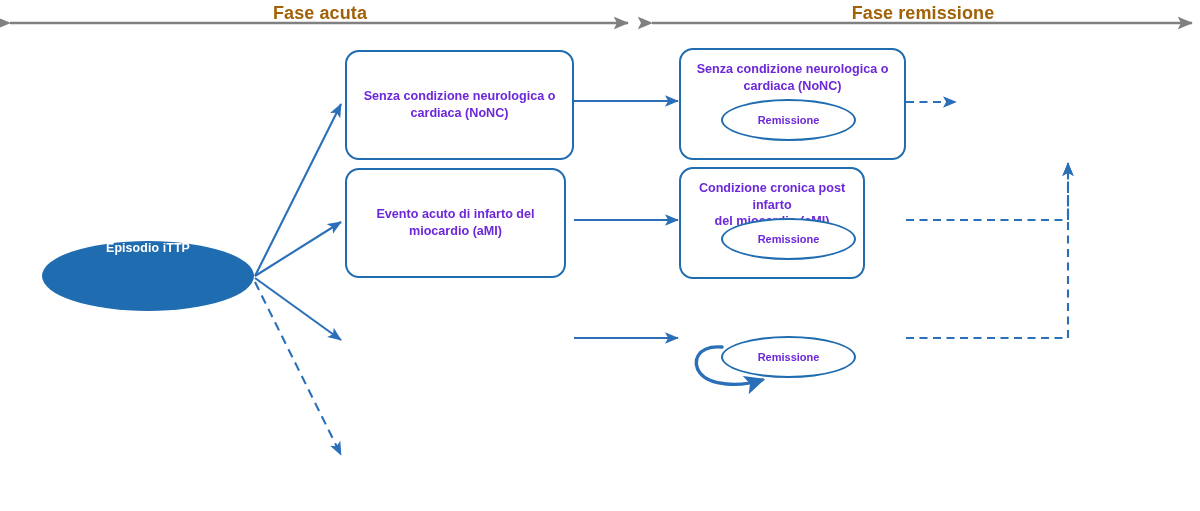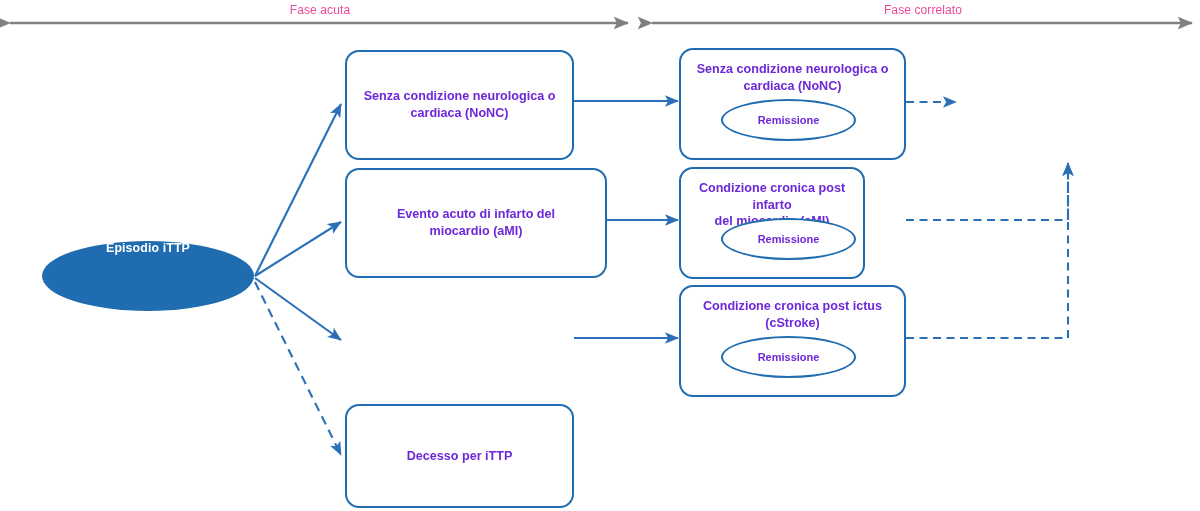--- a/index.html
+++ b/index.html
@@ -20,23 +20,23 @@
     position: absolute;
     left: 0;
     top: 0;
     width: 1200px;
     height: 511px;
     pointer-events: none;
   }
   .phase-label {
     position: absolute;
     text-align: center;
-    font-size: 12px;
-    font-weight: normal;
-    color: #ec4899;
+    font-size: 18px;
+    font-weight: bold;
+    color: #a16207;
     letter-spacing: .1px;
     white-space: nowrap;
   }
   .node-box {
     position: absolute;
     box-sizing: border-box;
     border: 2.6px solid #1f6cb0;
     border-radius: 14px;
     background: #ffffff;
     display: flex;
@@ -90,21 +90,21 @@
     letter-spacing: .1px;
   }
 </style>
 </head>
 <body>
 
 <div id="stage">
 
   <div class="phase-label" style="left:250px; top:3px; width:140px;">Fase acuta</div>
 
-  <div class="phase-label" style="left:848px; top:3px; width:150px;">Fase correlato</div>
+  <div class="phase-label" style="left:848px; top:3px; width:150px;">Fase remissione</div>
 
   <svg id="edges" viewBox="0 0 1200 511">
     <defs>
       <marker id="arrowBlue" markerWidth="7" markerHeight="7" refX="6.2" refY="3" orient="auto" markerUnits="strokeWidth">
         <path d="M0,0.3 L6.6,3 L0,5.7 L1.5,3 Z" fill="#2a6fb8"></path>
       </marker>
       <marker id="arrowGray" markerWidth="6.5" markerHeight="6.5" refX="6" refY="3" orient="auto" markerUnits="strokeWidth">
         <path d="M0,0.3 L6.4,3 L0,5.7 L1.4,3 Z" fill="#808080"></path>
       </marker>
       <marker id="arrowLoop" markerWidth="6" markerHeight="6" refX="5" refY="3" orient="auto" markerUnits="strokeWidth">
@@ -165,48 +165,41 @@
 
   <div class="start-ellipse" style="left:42px; top:241px; width:212px; height:70px;">
     <span class="start-label">Episodio iTTP</span>
   </div>
 
   <div class="node-box" style="left:345px; top:50px; width:229px; height:110px;">
     <span class="node-label">Senza condizione neurologica o
 cardiaca (NoNC)</span>
   </div>
 
-  <div class="node-box" style="left:345px; top:168px; width:262px; height:110px;">
+  <div class="node-box" style="left:345px; top:168px; width:221px; height:110px;">
     <span class="node-label">Evento acuto di infarto del
 miocardio (aMI)</span>
   </div>
 
 
-  <div class="node-box" style="left:345px; top:404px; width:229px; height:104px;">
-    <span class="node-label">Decesso per iTTP</span>
-  </div>
 
   <div class="node-box top-text" style="left:679px; top:48px; width:227px; height:112px;">
     <span class="node-label">Senza condizione neurologica o
 cardiaca (NoNC)</span>
   </div>
   <div class="ellipse-node" style="left:721px; top:99px; width:135px; height:42px;">
     <span class="node-label">Remissione</span>
   </div>
 
   <div class="node-box top-text" style="left:679px; top:167px; width:186px; height:112px;">
     <span class="node-label">Condizione cronica post infarto
 del miocardio (cMI)</span>
   </div>
   <div class="ellipse-node" style="left:721px; top:218px; width:135px; height:42px;">
     <span class="node-label">Remissione</span>
   </div>
 
-  <div class="node-box top-text" style="left:679px; top:285px; width:227px; height:112px;">
-    <span class="node-label">Condizione cronica post ictus
-(cStroke)</span>
-  </div>
   <div class="ellipse-node" style="left:721px; top:336px; width:135px; height:42px;">
     <span class="node-label">Remissione</span>
   </div>
 
 
 </div>
 
 </body></html>

